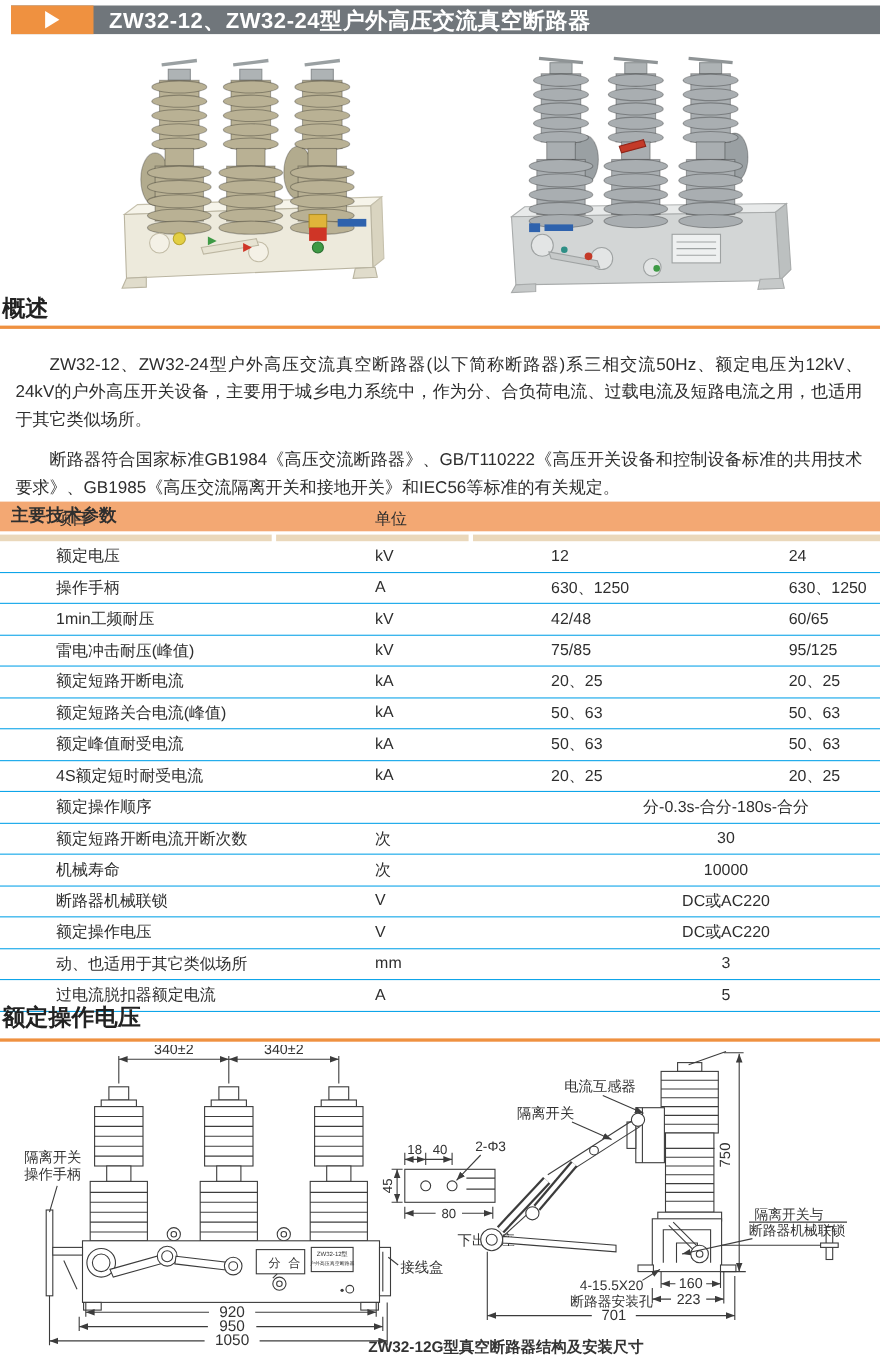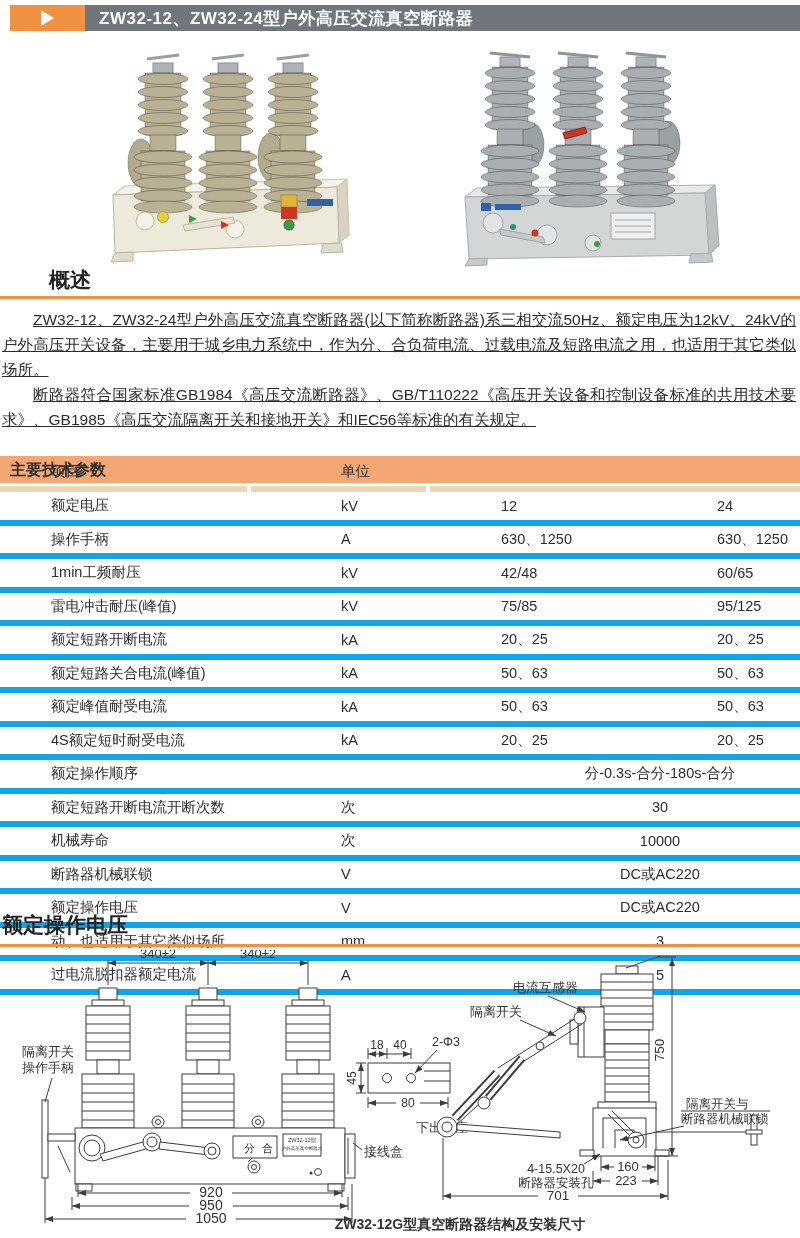--- a/index.html
+++ b/index.html
@@ -2,37 +2,37 @@
 <html><head>
 <meta charset="utf-8">
 <style>
   html,body{margin:0;padding:0;background:#fff;}
   .page{position:relative;width:800px;height:1238px;background:#ffffff;overflow:hidden;
         font-family:"Liberation Sans",sans-serif;color:#2d2d2d;}
   
   .topbar{position:absolute;left:10px;top:5px;width:790px;height:26px;background:#70767b;display:flex;align-items:center;}
   .arrowbox{width:75px;height:26px;background:#ef9140;display:flex;align-items:center;justify-content:center;flex:0 0 75px;}
   .tri{width:0;height:0;border-left:13px solid #fff;border-top:8px solid transparent;border-bottom:8px solid transparent;}
-  .topbar .ttl{color:#fff;font-size:17px;font-weight:bold;padding-left:14px;letter-spacing:.5px;white-space:nowrap;}
+  .topbar .ttl{color:#fff;font-size:20px;font-weight:bold;padding-left:14px;letter-spacing:.5px;white-space:nowrap;}
   
   .photo{position:absolute;top:45px;}
   .photo.left{left:85px;}
   .photo.right{left:415px;}
   
   .sec-title{position:absolute;left:2px;font-size:21px;font-weight:bold;color:#222;}
   .rule{position:absolute;left:0;width:800px;height:3px;background:#ef9140;}
   .overview-text{position:absolute;left:2px;top:307px;width:794px;font-size:15.5px;line-height:25px;text-align:justify;color:#2d2d2d;}
-  .overview-text p{margin:0;text-indent:2em;text-decoration:underline;}
+  .overview-text p{margin:12px;text-indent:2em;}
   
   .param-bar{position:absolute;left:0;top:456px;width:790px;height:27px;background:#f3a873;
              font-size:16px;font-weight:bold;color:#2f2f2f;line-height:27px;padding-left:10px;}
   .tbl{position:absolute;left:0;top:457px;width:800px;font-size:14.5px;color:#2e2e2e;}
   .trow,.thead{display:grid;grid-template-columns:250px 180px 216px 154px;align-items:center;padding-left:45px;}
   .thead{height:29px;}
-  .trow{height:27.5px;border-bottom:6px solid #0ea5e9;}
+  .trow{height:27.5px;border-bottom:1px solid #0ea5e9;}
   .c-item{padding-left:6px;}
   .c-unit{padding-left:46px;}
   .c-v{padding-left:26px;}
   .c-span{grid-column:3/5;text-align:center;}
   .h-val{grid-column:3/5;text-align:right;}
   .strip{display:flex;height:6px;}
   .strip span{background:#ead8bb;height:6px;}
   .strip .s1{width:247px;margin-right:4px;}
   .strip .s2{width:175px;margin-right:4px;}
   .strip .s3{flex:1;}
@@ -133,21 +133,21 @@
     <rect x="196" y="168" width="44" height="26" fill="#eef0f0" stroke="#9fa3a3"></rect>
     <line x1="200" y1="175" x2="236" y2="175" stroke="#9fa3a3"></line>
       <line x1="200" y1="181" x2="236" y2="181" stroke="#9fa3a3"></line>
       <line x1="200" y1="187" x2="236" y2="187" stroke="#9fa3a3"></line>
     <rect x="66" y="158" width="10" height="8" fill="#2e62ad"></rect>
     <rect x="80" y="159" width="26" height="6" fill="#2e62ad"></rect>
     <circle cx="178" cy="198" r="8" fill="#e3e5e5" stroke="#9fa3a3"></circle>
     <circle cx="182" cy="199" r="3" fill="#3e9a45"></circle>
   </svg>
 
-  <div class="sec-title" style="top:266px;margin-left:47px;">概述</div>
+  <div class="sec-title" style="top:266px;">概述</div>
   <div class="rule" style="top:296px;"></div>
   <div class="overview-text">
     <p>ZW32-12、ZW32-24型户外高压交流真空断路器(以下简称断路器)系三相交流50Hz、额定电压为12kV、24kV的户外高压开关设备，主要用于城乡电力系统中，作为分、合负荷电流、过载电流及短路电流之用，也适用于其它类似场所。</p>
     <p>断路器符合国家标准GB1984《高压交流断路器》、GB/T110222《高压开关设备和控制设备标准的共用技术要求》、GB1985《高压交流隔离开关和接地开关》和IEC56等标准的有关规定。</p>
   </div>
 
   <div class="param-bar">主要技术参数</div>
   <div class="tbl">
     <div class="thead">
       <div class="c-item">项目</div>

